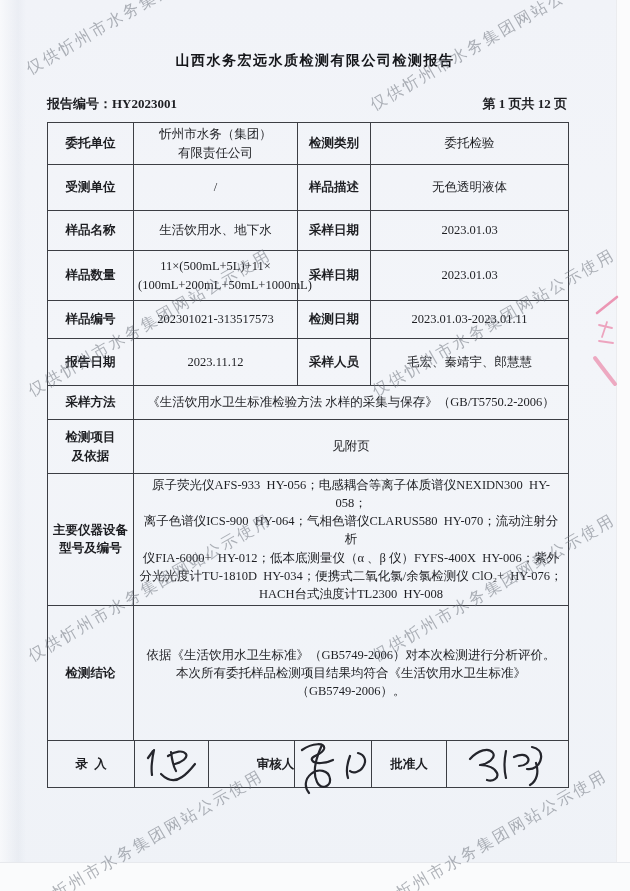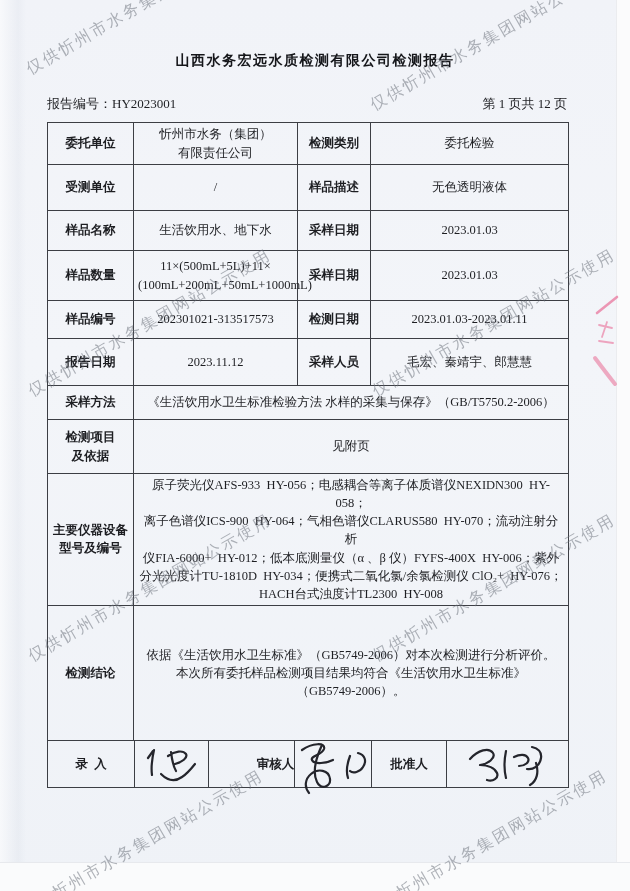--- a/index.html
+++ b/index.html
@@ -48,21 +48,21 @@
   .content { position:relative; z-index:2; padding-top:52px; }
 
   .doc-title {
     text-align:center; font-weight:700; font-size:14px; letter-spacing:1.5px;
     color:#15161a;
     font-family:"Liberation Sans","DejaVu Sans",sans-serif;
   }
   .meta-row {
     width:520px; margin:25px auto 0 47px;
     display:flex; justify-content:space-between;
-    font-weight:400; font-size:13px;
+    font-weight:700; font-size:13px;
   }
 
   table.report {
     margin:9px 0 0 47px; width:521px; table-layout:fixed;
     border-collapse:collapse; border:1.5px solid #3c3e44;
   }
   table.report th, table.report td {
     border:1px solid #3c3e44; font-size:12.5px; vertical-align:middle;
     text-align:center; font-weight:400; padding:2px 4px; line-height:1.45;
   }

